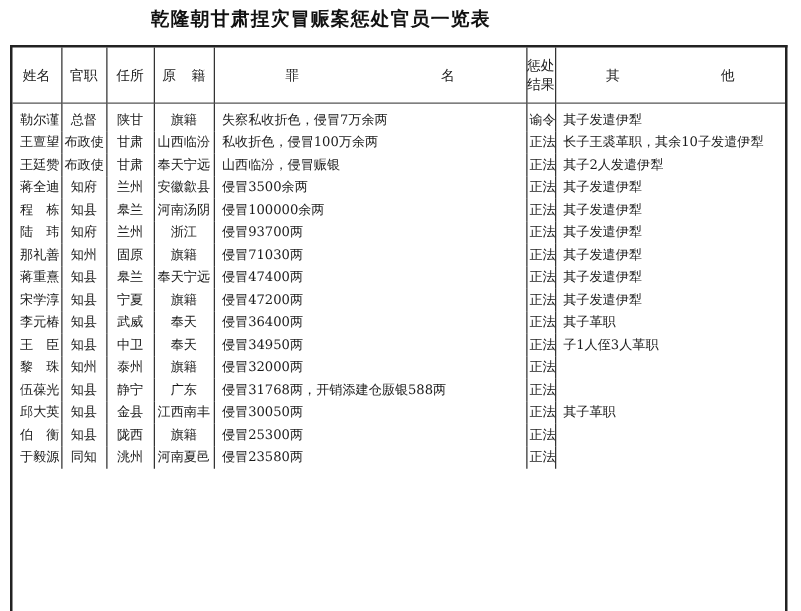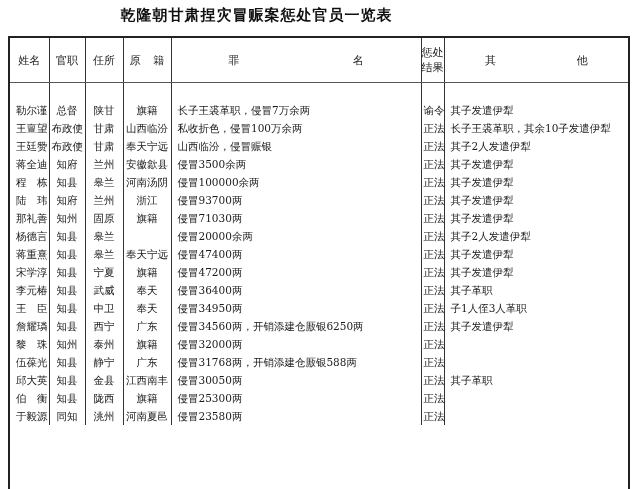--- a/index.html
+++ b/index.html
@@ -27,21 +27,21 @@
     border-right: 1px solid #333; border-bottom: 1px solid #555;
     padding: 0; text-align: center; vertical-align: middle;
   }
   th:last-child, td:last-child { border-right: none; }
   td {
     height: 18px; padding: 0 2px; white-space: nowrap; overflow: hidden;
     border-right: 1px solid #333; line-height: 18px;
   }
   td.c { text-align: center; }
   td.l { text-align: left; padding-left: 6px; }
-  tr.first td { padding-top: 18px; margin-left: 16px; }
+  tr.first td { padding-top: 4px; margin-left: 16px; }
   .spread { display: flex; justify-content: space-around; }
   col.c1 { width: 39px; }
   col.c2 { width: 36px; }
   col.c3 { width: 38px; }
   col.c4 { width: 48px; }
   col.c5 { width: 250px; }
   col.c6 { width: 23px; }
 </style>
 </head>
 <body>
@@ -84,21 +84,21 @@
             </div>
         </th>
       </tr>
     </thead>
     <tbody id="tbody">
         <tr class="first">
           <td class="l">勒尔谨</td>
           <td class="c">总督</td>
           <td class="c">陕甘</td>
           <td class="c">旗籍</td>
-          <td class="l">长子王裘革职，侵冒7万余两</td>
+          <td class="l">失察私收折色，侵冒7万余两</td>
           <td class="c">谕令自尽</td>
           <td class="l">其子发遣伊犁</td>
         </tr>
         <tr>
           <td class="l">王亶望</td>
           <td class="c">布政使</td>
           <td class="c">甘肃</td>
           <td class="c">山西临汾</td>
           <td class="l">私收折色，侵冒100万余两</td>
           <td class="c">正法</td>
@@ -143,29 +143,20 @@
         <tr>
           <td class="l">那礼善</td>
           <td class="c">知州</td>
           <td class="c">固原</td>
           <td class="c">旗籍</td>
           <td class="l">侵冒71030两</td>
           <td class="c">正法</td>
           <td class="l">其子发遣伊犁</td>
         </tr>
         <tr>
-          <td class="l">杨德言</td>
-          <td class="c">知县</td>
-          <td class="c">皋兰</td>
-          <td class="c"></td>
-          <td class="l">侵冒20000余两</td>
-          <td class="c">正法</td>
-          <td class="l">其子2人发遣伊犁</td>
-        </tr>
-        <tr>
           <td class="l">蒋重熹</td>
           <td class="c">知县</td>
           <td class="c">皋兰</td>
           <td class="c">奉天宁远</td>
           <td class="l">侵冒47400两</td>
           <td class="c">正法</td>
           <td class="l">其子发遣伊犁</td>
         </tr>
         <tr>
           <td class="l">宋学淳</td>
@@ -186,29 +177,20 @@
           <td class="l">其子革职</td>
         </tr>
         <tr>
           <td class="l">王　臣</td>
           <td class="c">知县</td>
           <td class="c">中卫</td>
           <td class="c">奉天</td>
           <td class="l">侵冒34950两</td>
           <td class="c">正法</td>
           <td class="l">子1人侄3人革职</td>
-        </tr>
-        <tr>
-          <td class="l">詹耀璘</td>
-          <td class="c">知县</td>
-          <td class="c">西宁</td>
-          <td class="c">广东</td>
-          <td class="l">侵冒34560两，开销添建仓厫银6250两</td>
-          <td class="c">正法</td>
-          <td class="l">其子发遣伊犁</td>
         </tr>
         <tr>
           <td class="l">黎　珠</td>
           <td class="c">知州</td>
           <td class="c">泰州</td>
           <td class="c">旗籍</td>
           <td class="l">侵冒32000两</td>
           <td class="c">正法</td>
           <td class="l"></td>
         </tr>

